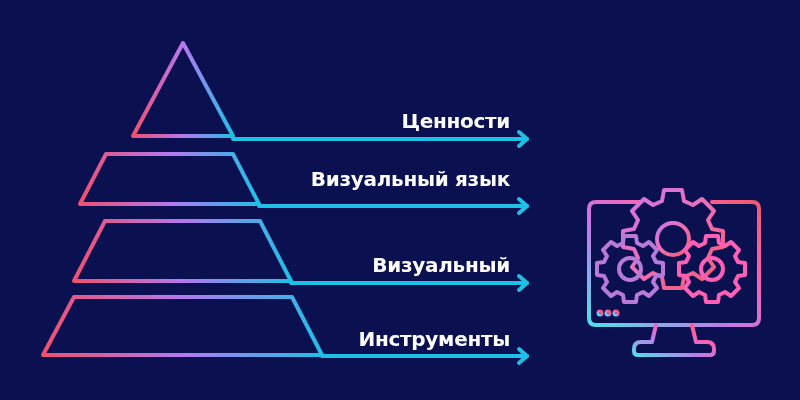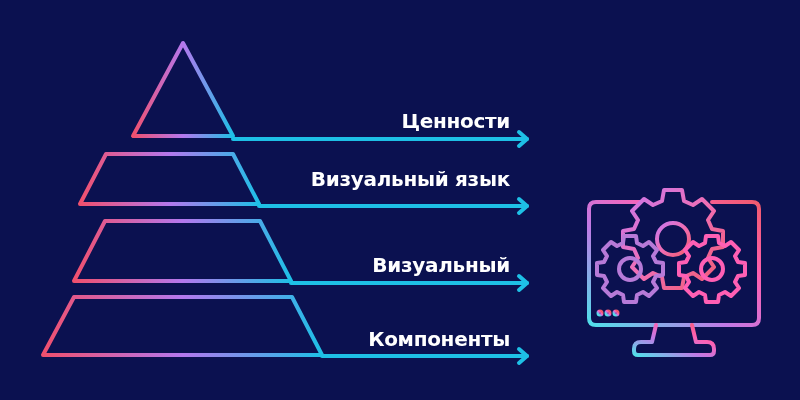--- a/index.html
+++ b/index.html
@@ -75,13 +75,13 @@
     <circle cx="630" cy="269" r="11" stroke="#b77ad8"></circle>
 
     <path d="M706,236 L718,236 L719,243 L725,246 L731,242 L739,250 L735,256 L738,262 L745,263 L745,275 L738,276 L735,282 L739,288 L731,296 L725,292 L719,295 L718,302 L706,302 L705,295 L699,292 L693,296 L685,288 L689,282 L686,276 L679,275 L679,263 L686,262 L689,256 L685,250 L693,242 L699,246 L705,243 Z" stroke="#ff5fb4"></path>
     <circle cx="712" cy="269" r="11" stroke="#ff5fb4"></circle>
   </g>
 </svg>
 
 <div class="label" style="top:109px;">Ценности</div>
 <div class="label" style="top:167px;">Визуальный язык</div>
 <div class="label" style="top:253px;">Визуальный</div>
-<div class="label" style="top:327px;">Компоненты</div>
+<div class="label" style="top:327px;">Инструменты</div>
 
 </body></html>

